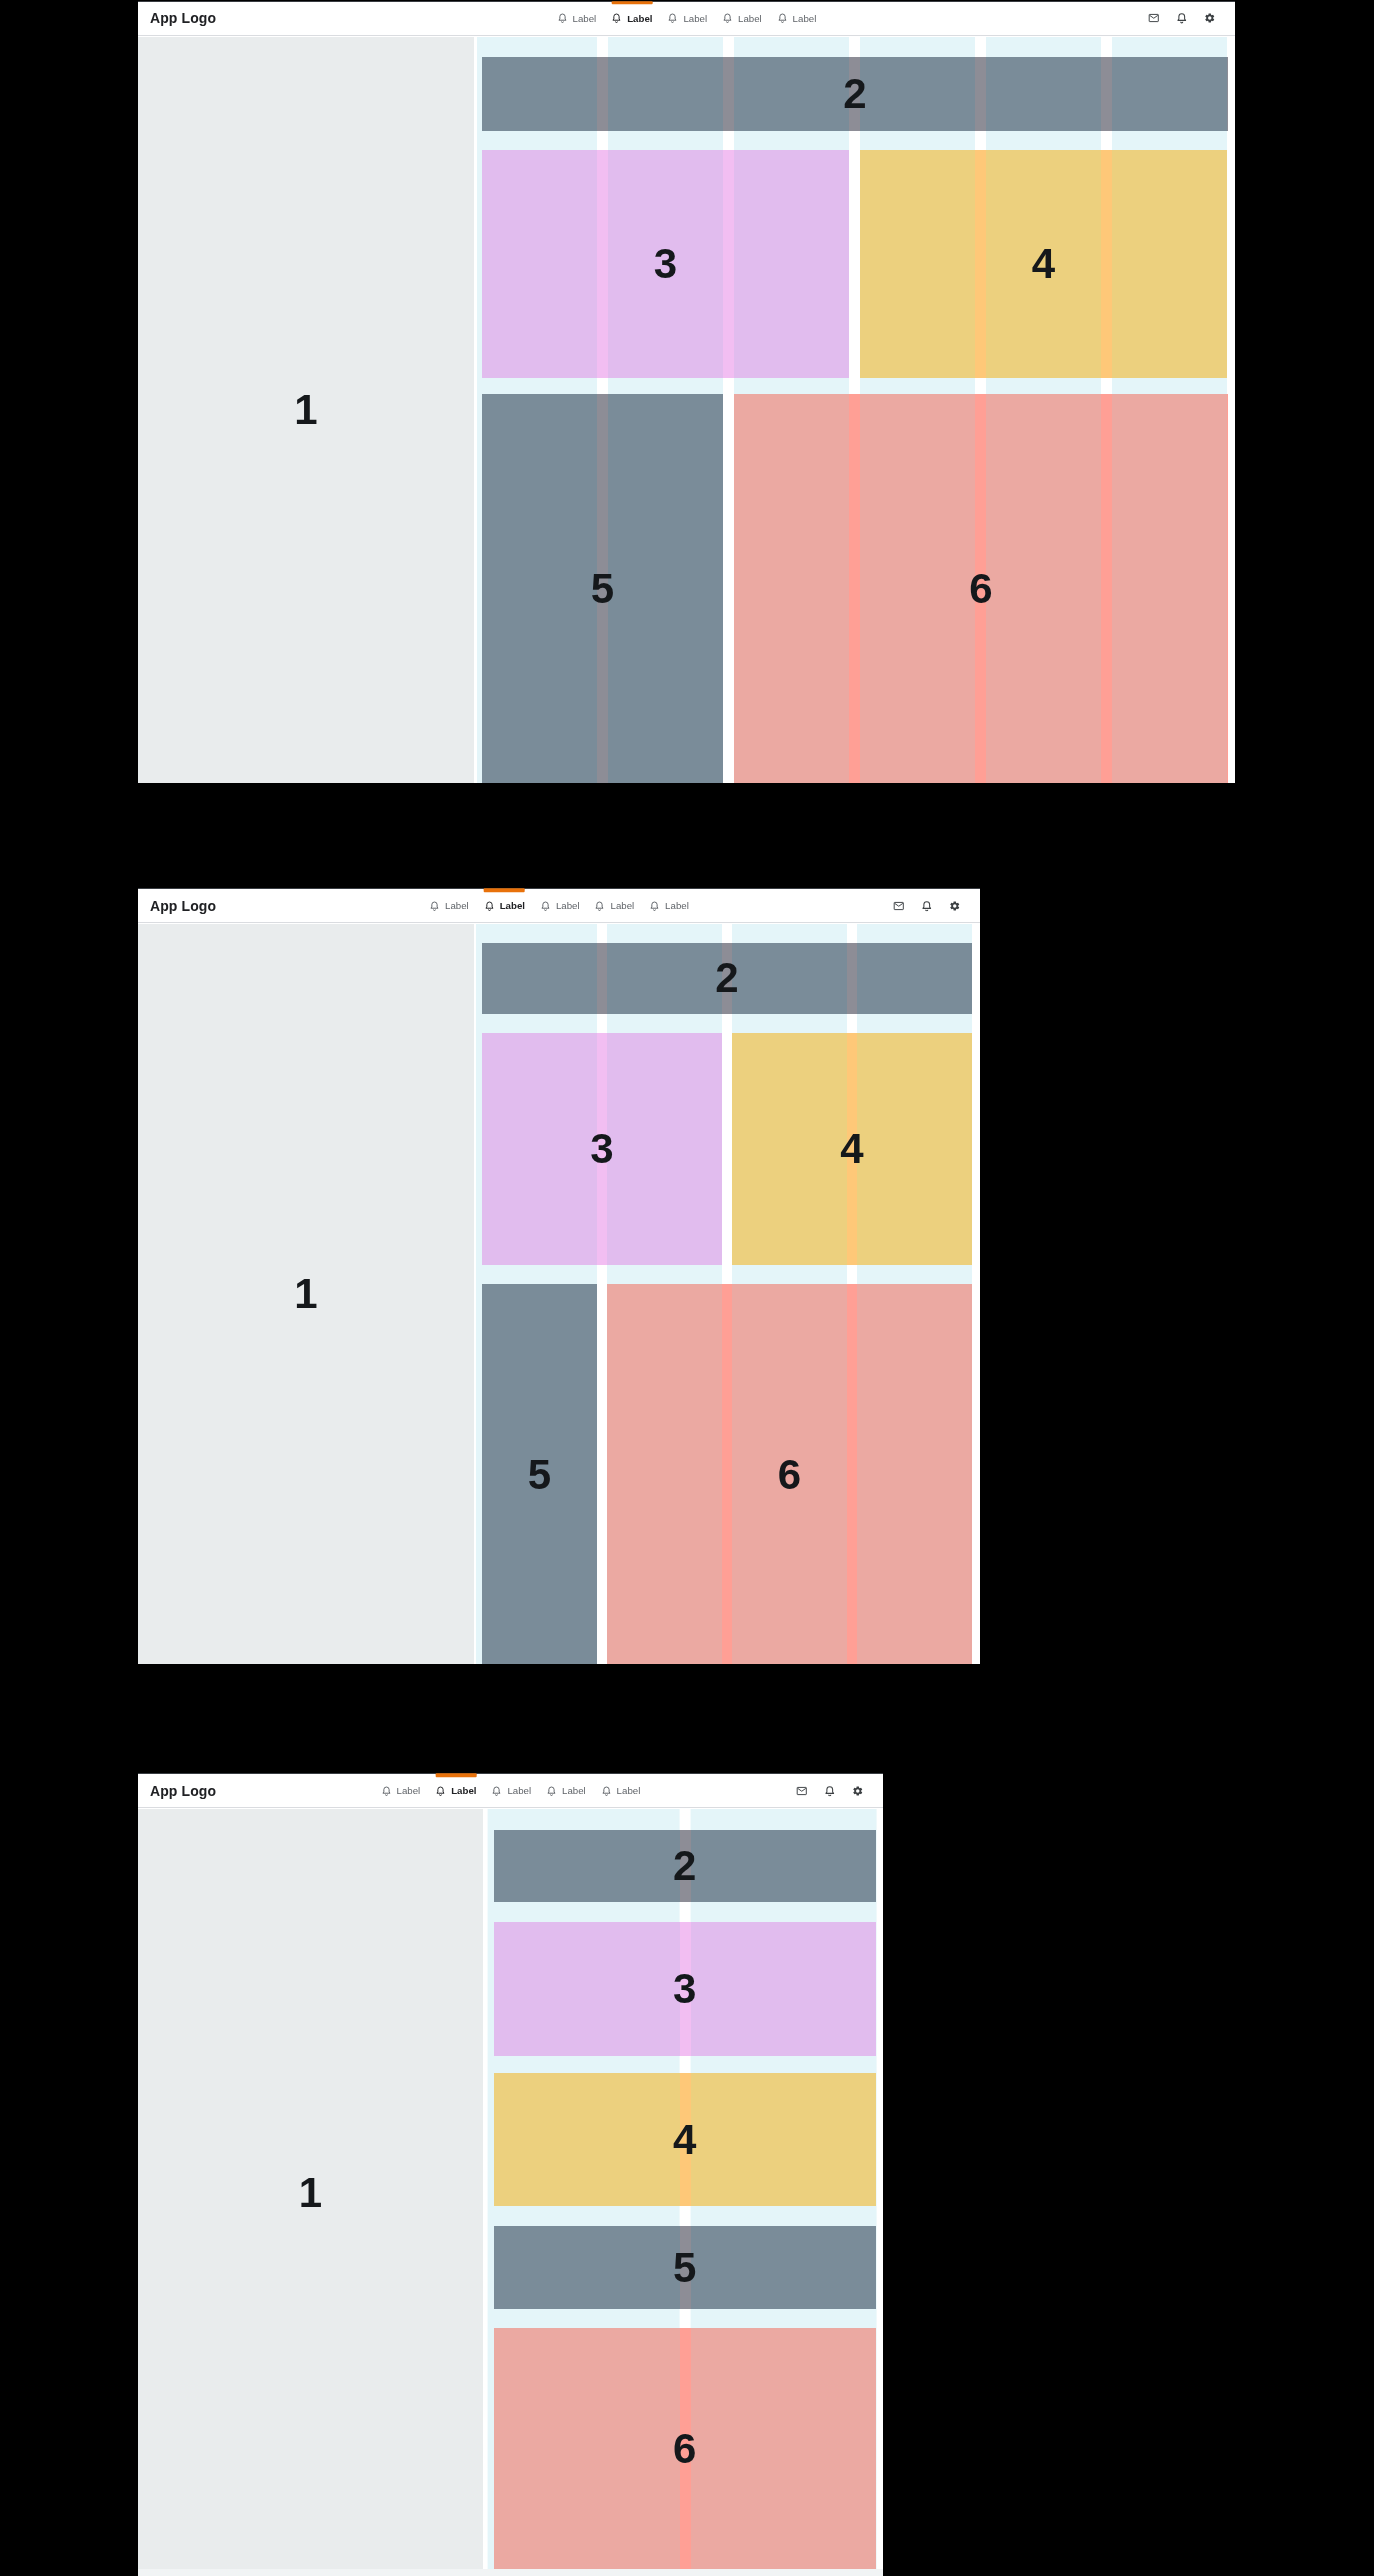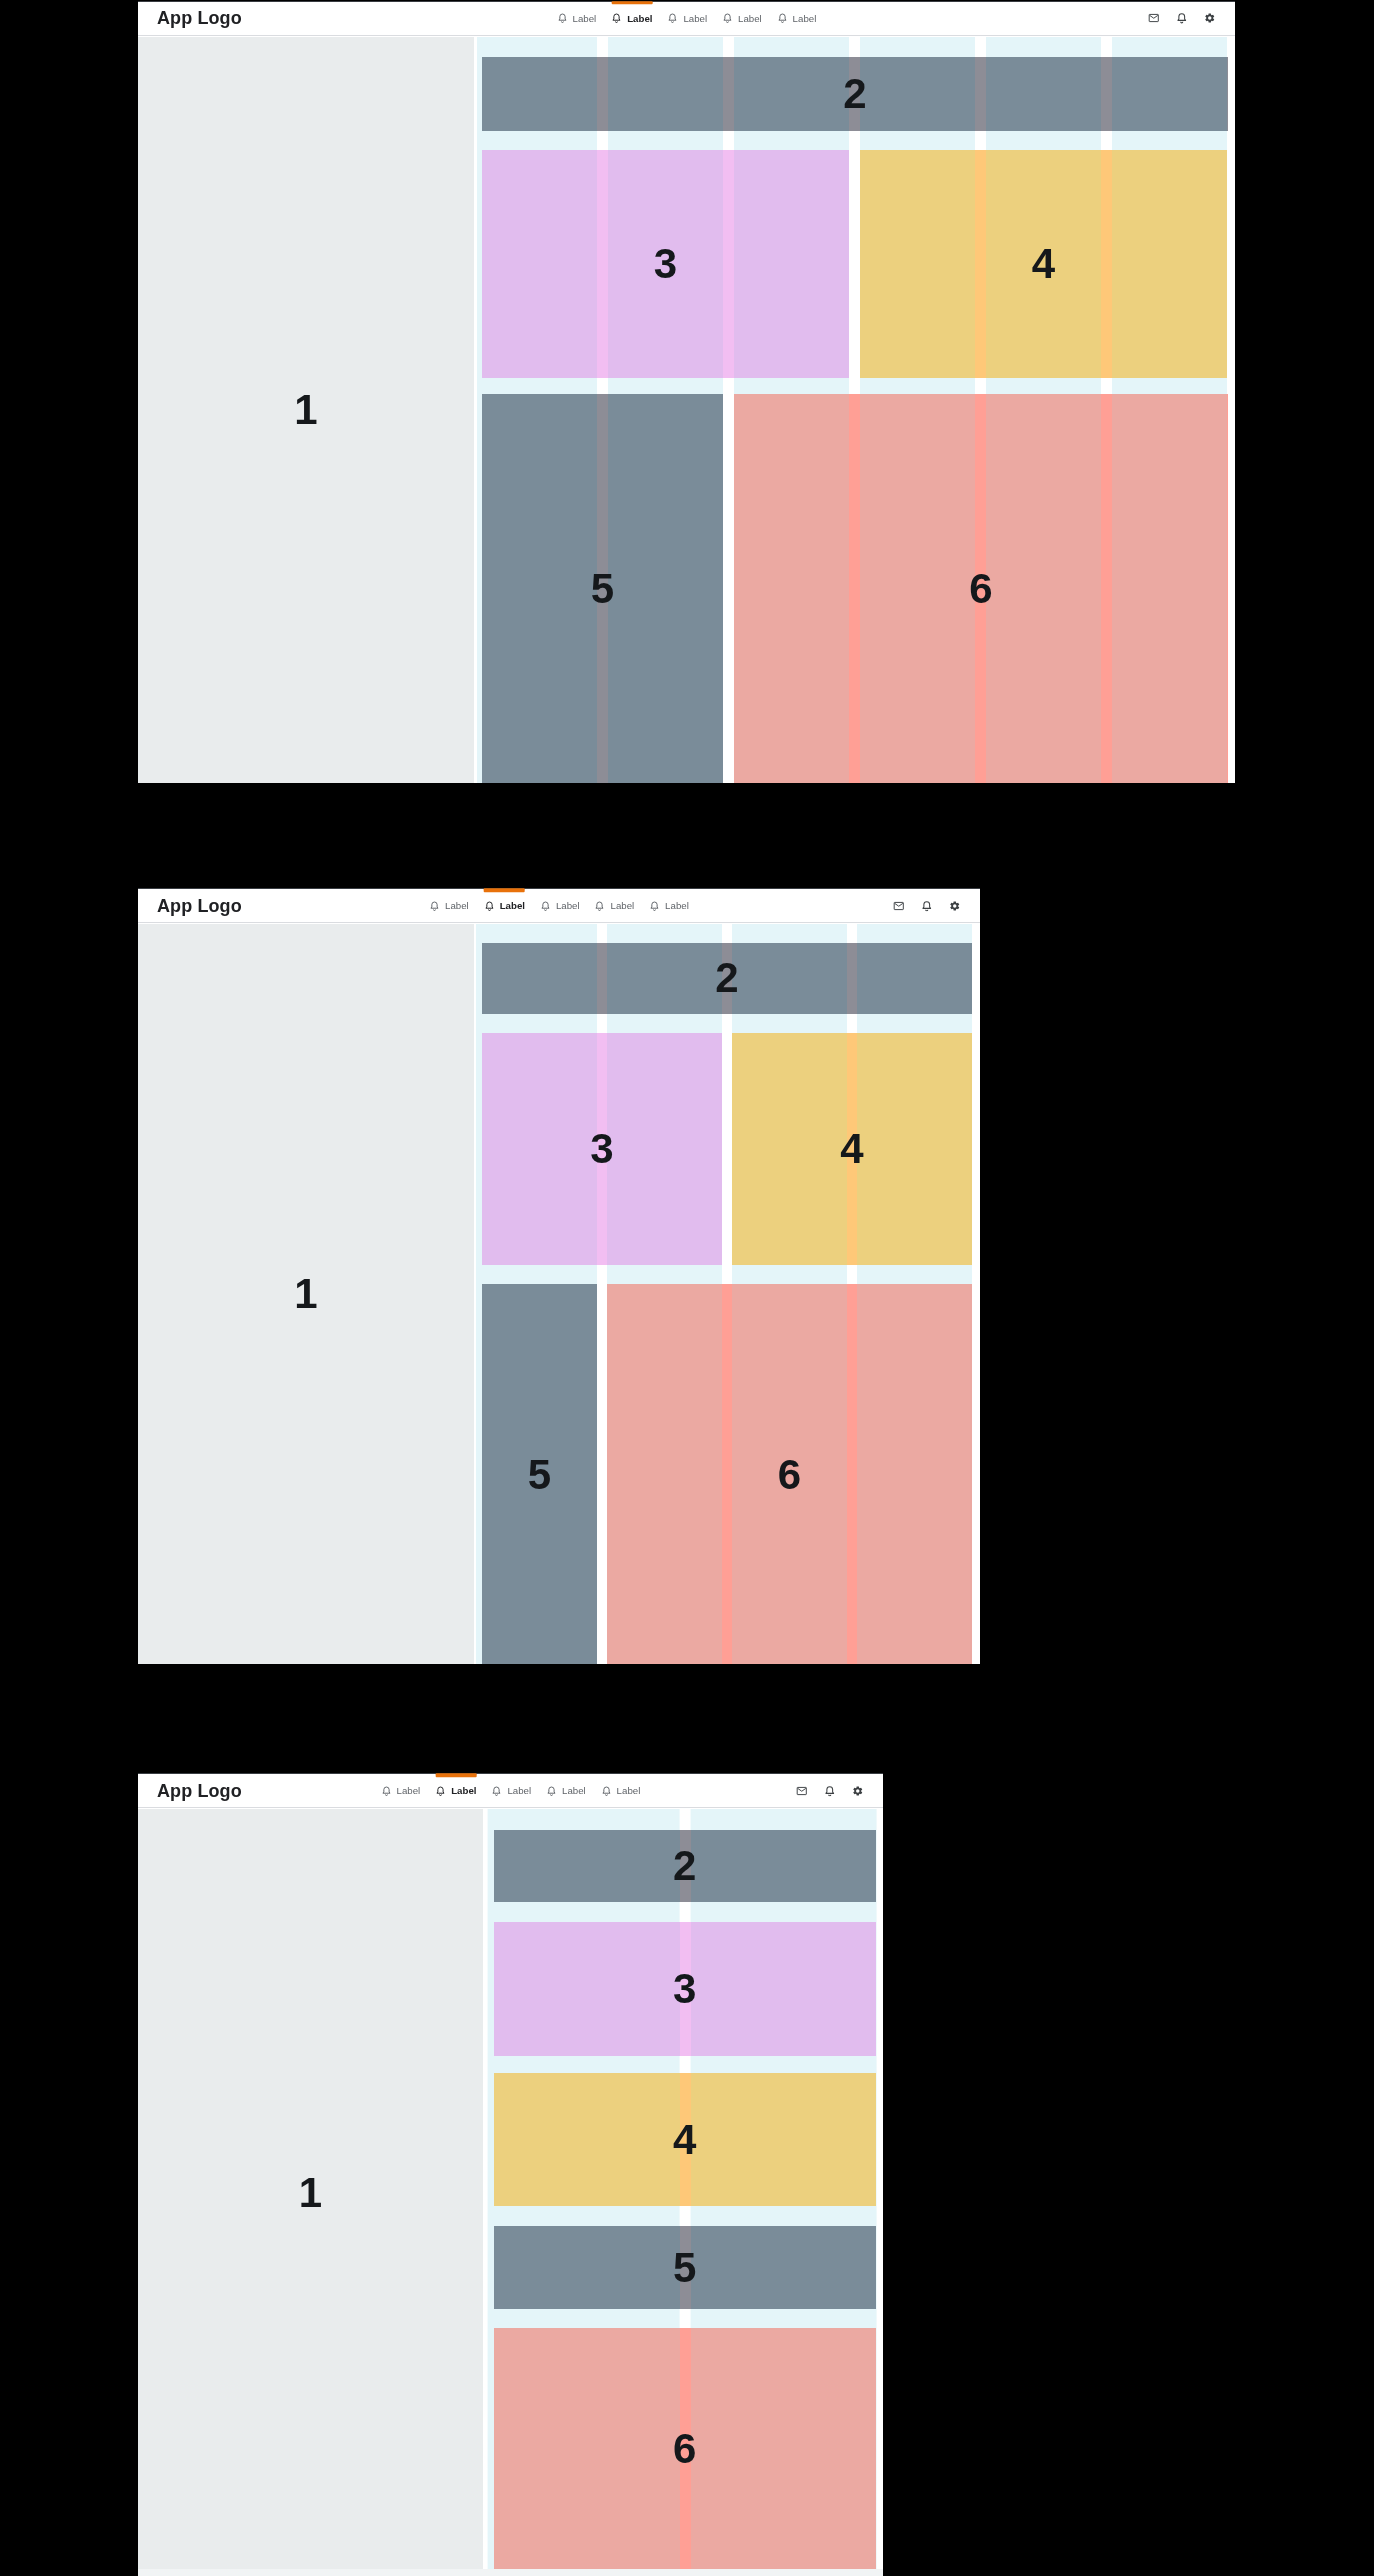--- a/index.html
+++ b/index.html
@@ -4,22 +4,22 @@
 <style>
   html,body{margin:0;padding:0;background:#000;}
   body{font-family:"Liberation Sans", sans-serif; -webkit-font-smoothing:antialiased;}
   #canvas{position:relative;width:1375px;height:2576px;background:#000;overflow:hidden;}
 
   .frame{position:absolute;background:#fff;overflow:hidden;}
 
   
   .hdr{position:relative;height:33px;border-top:1.8px solid #393d42;border-bottom:0.9px solid #dadce0;
        background:#fff;display:flex;align-items:center;box-sizing:content-box;}
-  .logo{position:absolute;left:19px;top:50%;transform:translateY(-50%);
-        font-size:18px;font-weight:bold;color:#202124;letter-spacing:0.1px;white-space:nowrap;}
+  .logo{position:absolute;left:12px;top:50%;transform:translateY(-50%);
+        font-size:14px;font-weight:bold;color:#202124;letter-spacing:0.1px;white-space:nowrap;}
   .nav{position:absolute;left:50%;top:50%;transform:translate(-50%,-50%);
        display:flex;align-items:center;gap:15px;}
   .nav-item{position:relative;display:flex;align-items:center;gap:5.3px;cursor:pointer;
             font-size:9.7px;color:#5f6368;white-space:nowrap;}
   .nav-item svg{width:10.6px;height:11.5px;stroke:#5f6368;}
   .nav-item.active{color:#202124;font-weight:bold;}
   .nav-item.active svg{stroke:#202124;}
   .nav-ind{position:absolute;top:-11.5px;left:50%;transform:translateX(-50%);
            width:41px;height:3.5px;border-radius:0.9px;}
   .hdr-icons{position:absolute;right:19.4px;top:50%;transform:translateY(-50%);

